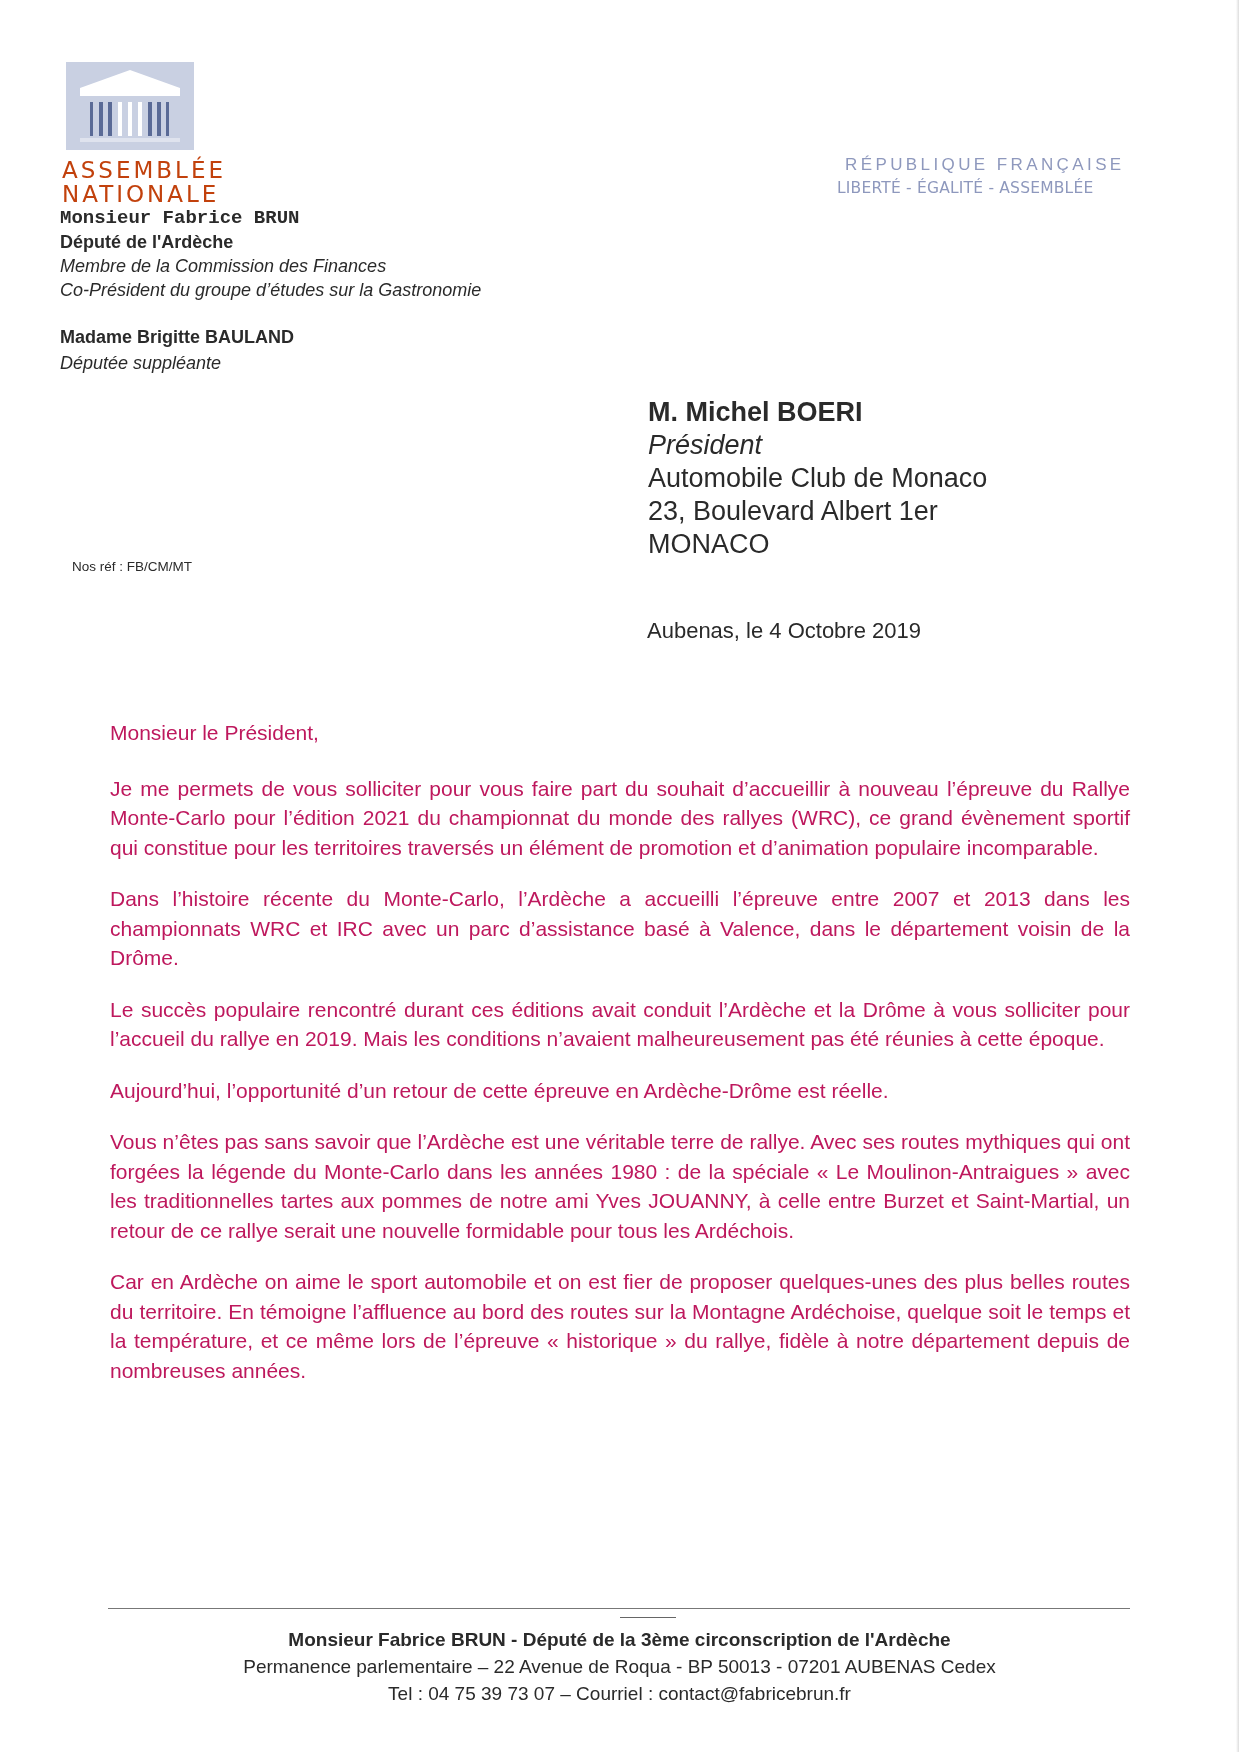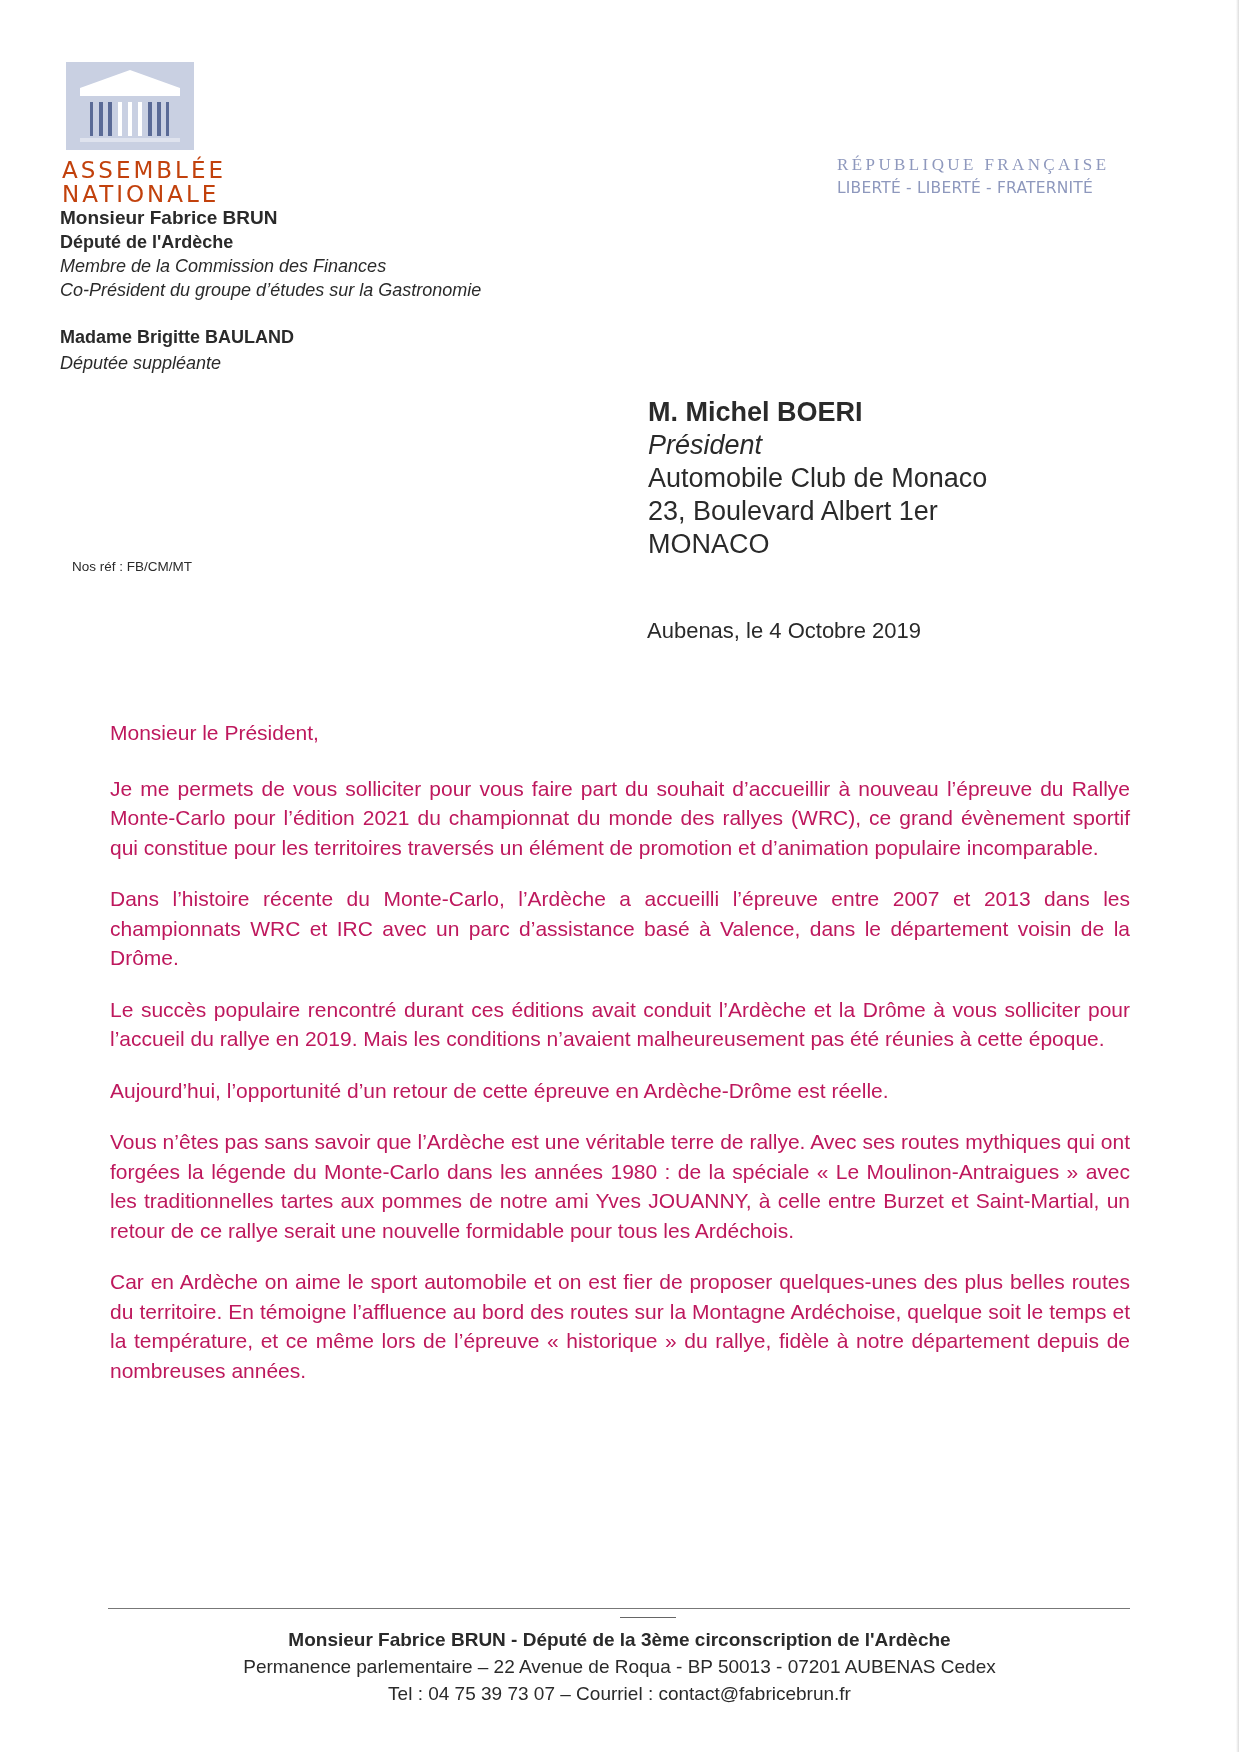--- a/index.html
+++ b/index.html
@@ -14,26 +14,26 @@
   #logo-emblem { width: 128px; height: 88px; background: #c9d0e2; position: relative; margin-left: 4px; }
   #logo-emblem svg { position: absolute; left: 0; top: 0; }
   .logo-word {
     font-family: "DejaVu Sans", sans-serif; color: #c2410c; font-size: 23px;
     letter-spacing: 3px; line-height: 24px; font-weight: normal;
   }
   #logo-line1 { margin-top: 8px; }
 
   
   #republic { left: 837px; top: 153px; text-align: left; color: #8e98bd; }
-  #republic-line1 { font-family: Liberation Serif, serif; font-size: 17px; letter-spacing: 3.4px; line-height: 24px; }
+  #republic-line1 { font-family: Liberation Sans, sans-serif; font-size: 17px; letter-spacing: 3.4px; line-height: 24px; margin-left: 8px; }
   #republic-line2 { font-family: "DejaVu Sans", sans-serif; font-size: 15.5px; letter-spacing: 0.2px; line-height: 22px; }
 
   
   #sender { left: 60px; top: 206px; }
-  .sender-name { font-weight: bold; font-size: 19px; line-height: 24px; }
+  .sender-name { font-weight: bold; font-size: 19px; line-height: 24px; font-family: Liberation Mono, monospace; }
   .sender-role { font-weight: bold; font-size: 18px; line-height: 24px; }
   .sender-italic { font-style: italic; font-size: 18px; line-height: 24px; }
   #substitute { left: 60px; top: 323px; }
   .sub-name { font-weight: bold; font-size: 18px; line-height: 28px; }
 
   
   #recipient { left: 648px; top: 396px; font-size: 27px; line-height: 33px; }
   #recipient-name { font-weight: bold; }
   #recipient-title { font-style: italic; }
 
@@ -80,21 +80,21 @@
       </g>
       <rect x="14" y="76" width="100" height="4" fill="#dfe3ee"></rect>
     </svg>
   </div>
   <div id="logo-line1" class="logo-word">ASSEMBLÉE</div>
   <div id="logo-line2" class="logo-word">NATIONALE</div>
 </div>
 
 <div id="republic" class="abs">
   <div id="republic-line1">RÉPUBLIQUE FRANÇAISE</div>
-  <div id="republic-line2">LIBERTÉ - LIBERTÉ - FRATERNITÉ</div>
+  <div id="republic-line2">LIBERTÉ - ÉGALITÉ - ASSEMBLÉE</div>
 </div>
 
 <div id="sender" class="abs">
   <div class="sender-name">Monsieur Fabrice BRUN</div>
   <div class="sender-role">Député de l'Ardèche</div>
   <div class="sender-italic">Membre de la Commission des Finances</div>
   <div class="sender-italic">Co-Président du groupe d’études sur la Gastronomie</div>
 </div>
 <div id="substitute" class="abs">
   <div class="sub-name">Madame Brigitte BAULAND</div>

